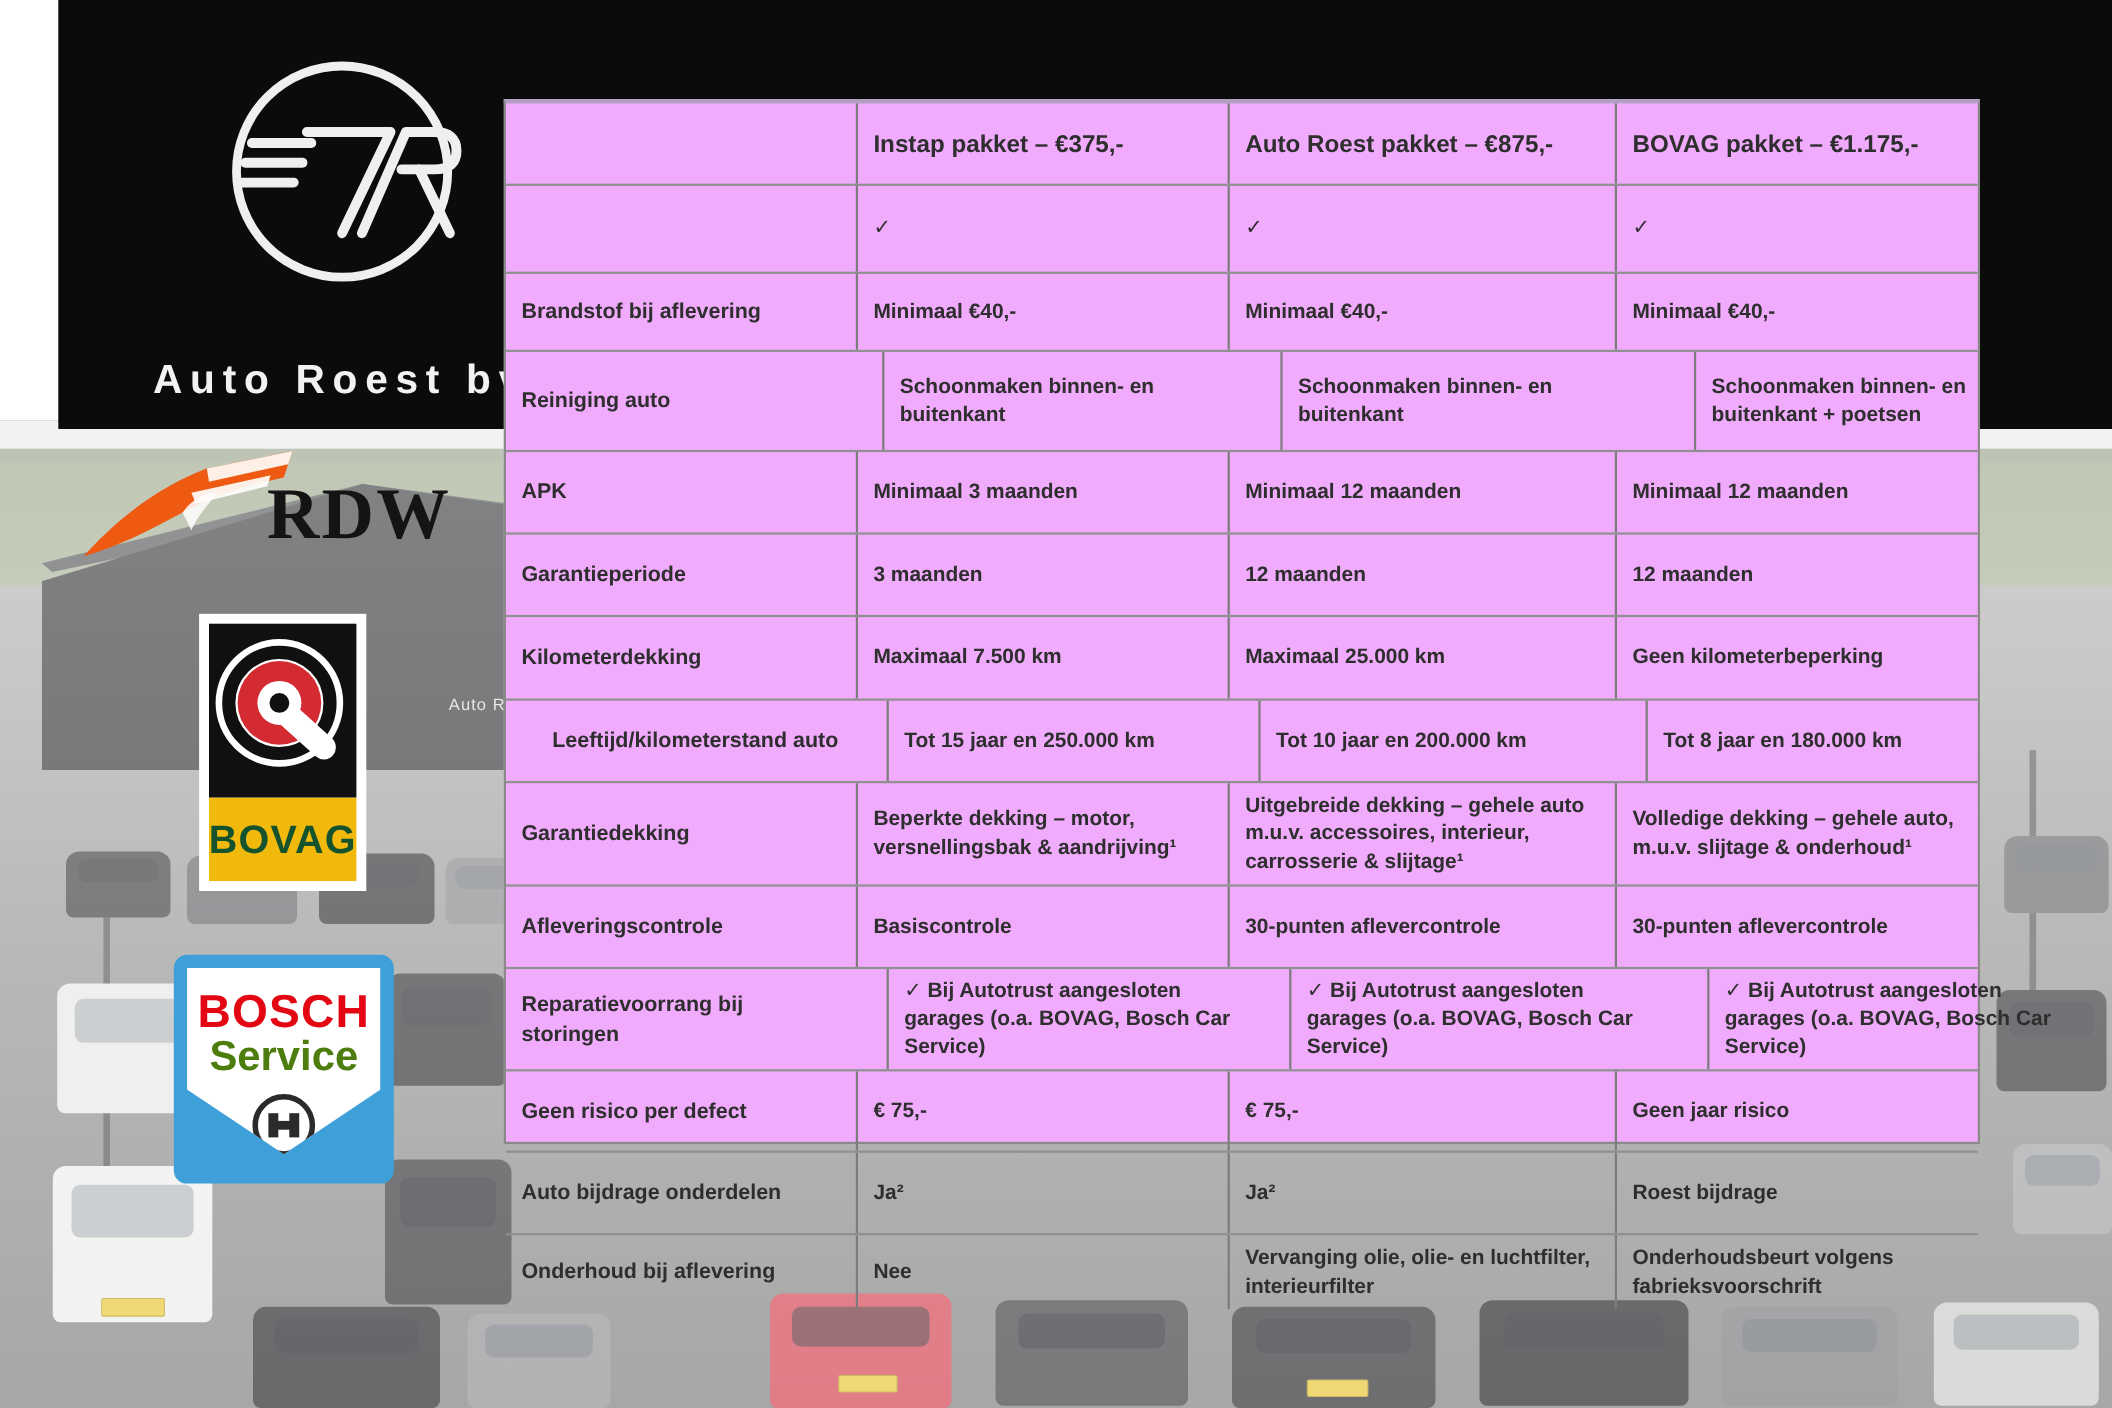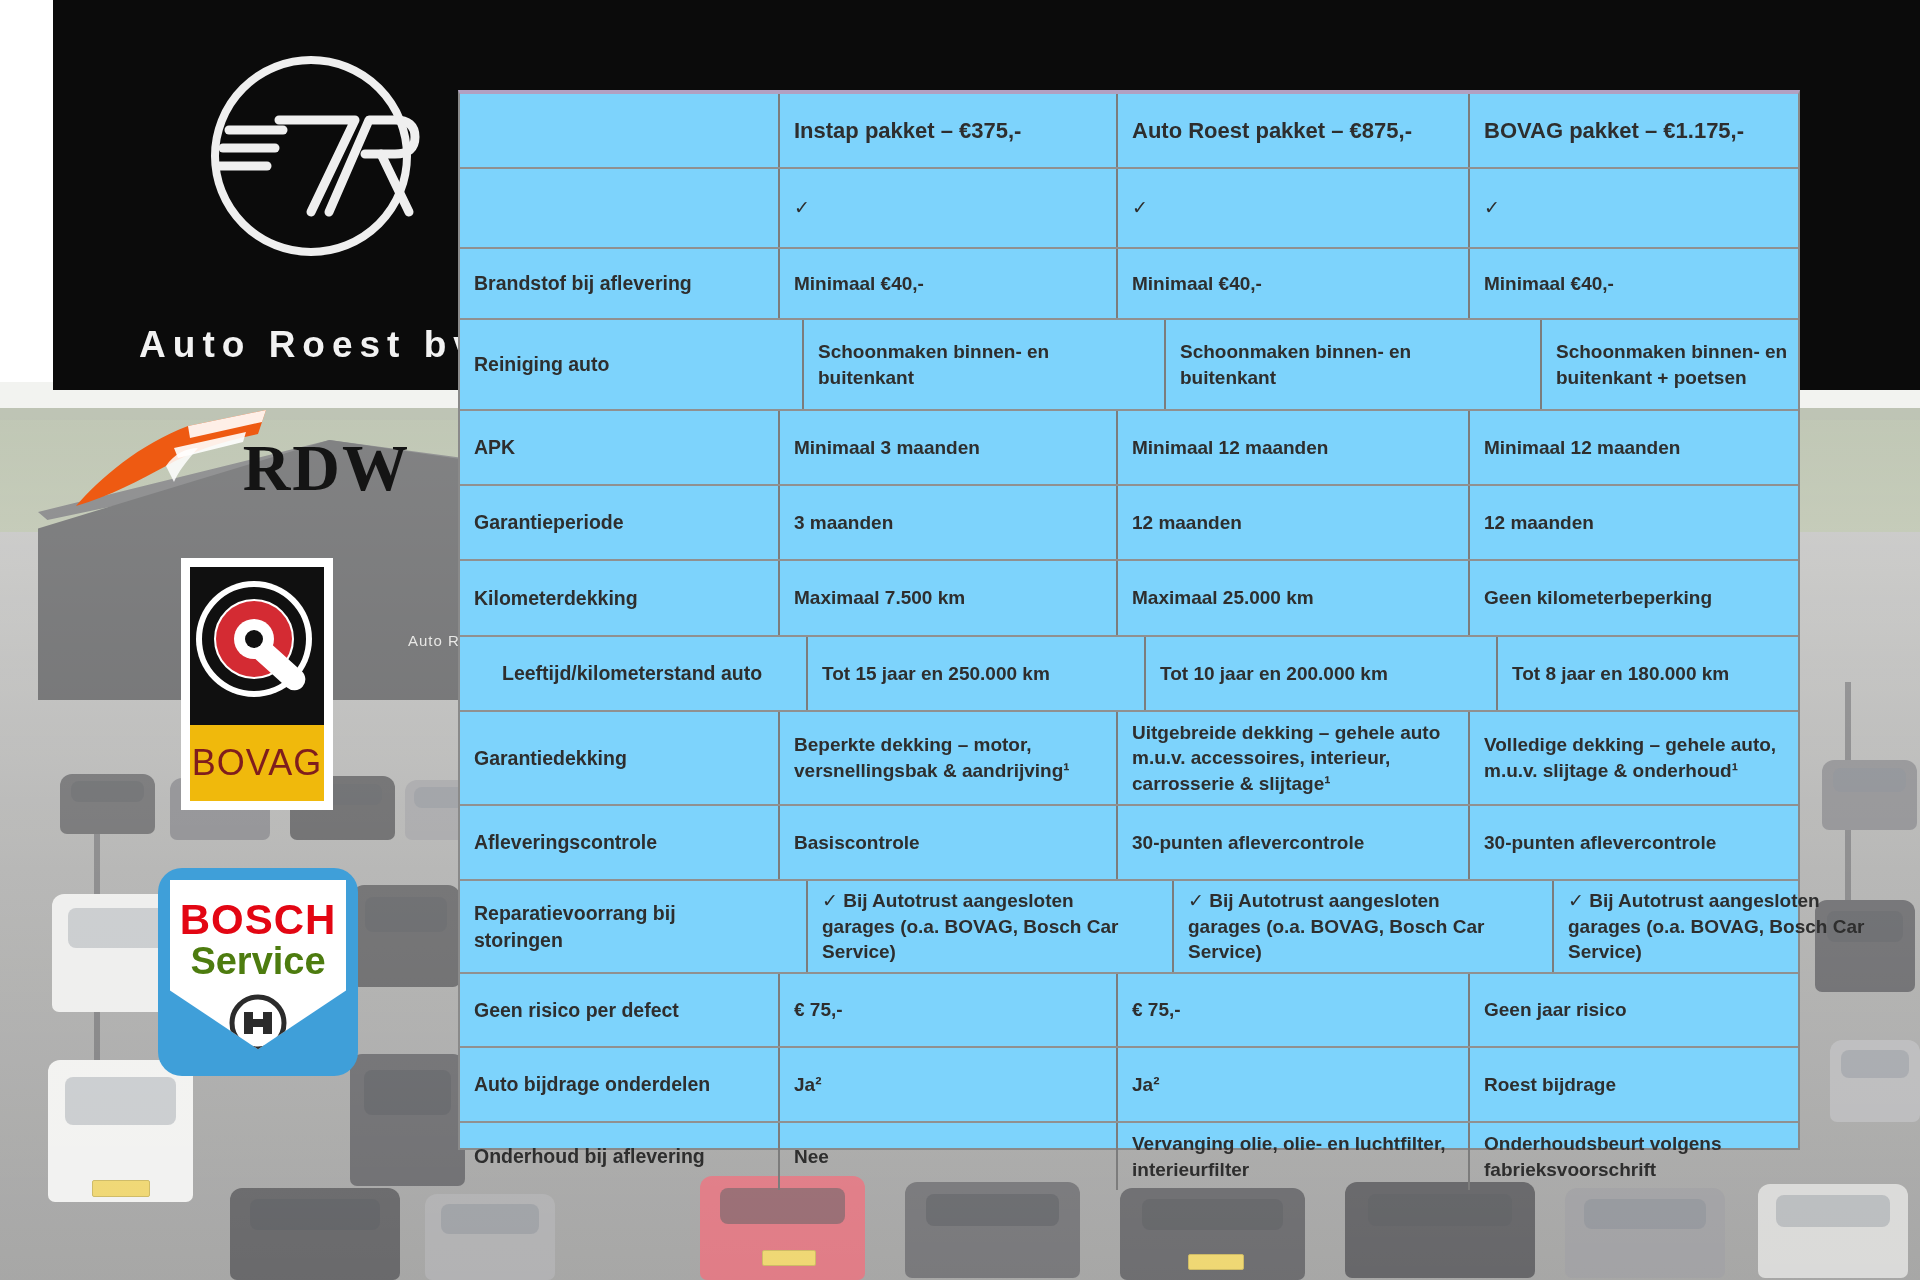--- a/index.html
+++ b/index.html
@@ -36,32 +36,32 @@
     font-size:37px;font-weight:bold;letter-spacing:7px;white-space:nowrap;}
   
   .rdw{position:absolute;left:70px;top:408px;width:340px;height:112px;z-index:3;}
   .rdw-text{position:absolute;right:0;top:22px;font-family:"Liberation Serif","DejaVu Serif",serif;
     font-weight:bold;font-size:66px;color:#141414;letter-spacing:2px;}
   
   .bovag{position:absolute;left:181px;top:558px;width:152px;height:252px;background:#ffffff;
     padding:9px;box-sizing:border-box;z-index:3;}
   .bovag-top{position:relative;width:100%;height:158px;background:#101010;}
   .bovag-bottom{width:100%;height:76px;background:#f0b90c;display:flex;align-items:center;justify-content:center;
-    font-weight:normal;font-size:36px;letter-spacing:1px;color:#7f1d1d;font-stretch:condensed;}
+    font-weight:bold;font-size:36px;letter-spacing:1px;color:#14532d;font-stretch:condensed;}
   
   .bosch{position:absolute;left:158px;top:868px;width:200px;height:208px;background:#3f9fd9;
-    border-radius:24px;z-index:3;}
+    border-radius:12px;z-index:3;}
   .bosch-shield{position:absolute;left:12px;top:12px;width:176px;height:184px;background:#ffffff;
     clip-path:polygon(0 0,100% 0,100% 60%,50% 92%,0 60%);}
   .bosch-word{margin-top:16px;text-align:center;font-weight:bold;font-size:42px;color:#e30613;letter-spacing:1px;}
   .service-word{text-align:center;font-weight:bold;font-size:38px;color:#4d7c0f;margin-top:-4px;}
   .armature{position:absolute;left:50%;top:112px;transform:translateX(-50%);}
   
-  .pkg-table{position:absolute;left:458px;top:90px;width:1342px;height:1060px;z-index:3;
-    background:#7dd3fc;border:2px solid #8a8a8a;border-top:4px solid #b1a0c2;box-sizing:border-box;
+  .pkg-table{position:absolute;left:458px;top:90px;width:1342px;height:950px;z-index:3;
+    background:#f0abfc;border:2px solid #8a8a8a;border-top:4px solid #b1a0c2;box-sizing:border-box;
     display:flex;flex-direction:column;color:#2e2e2e;}
   .trow{display:grid;grid-template-columns:318px 338px 352px 328px;border-top:2px solid #909090;flex:0 0 auto;}
   .trow:first-child{border-top:none;}
   .cell{border-left:2px solid #7c7c7c;display:flex;align-items:center;
     padding:6px 12px 6px 14px;box-sizing:border-box;
     font-weight:bold;font-size:19px;line-height:1.35;}
   .cell:first-child{border-left:none;}
   .thead{height:73px;}
   .head-cell{font-size:22px;}
   .label-cell{font-size:19.5px;}

